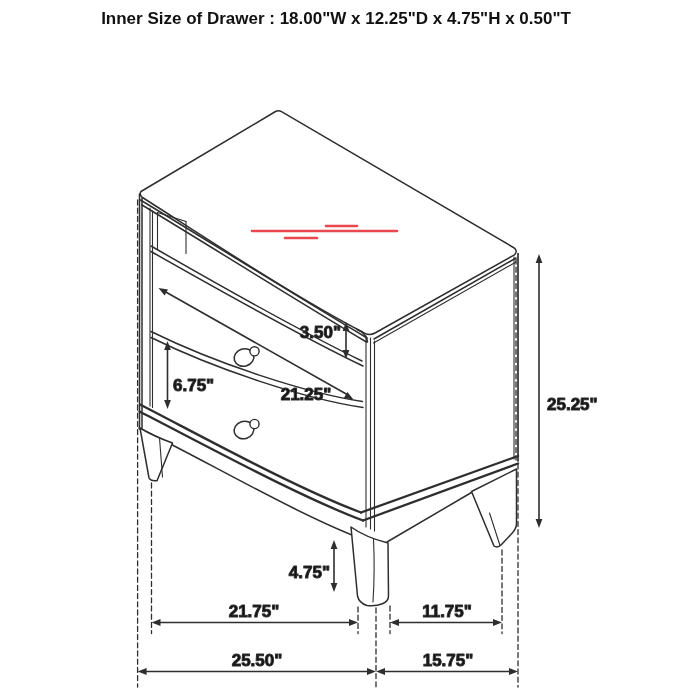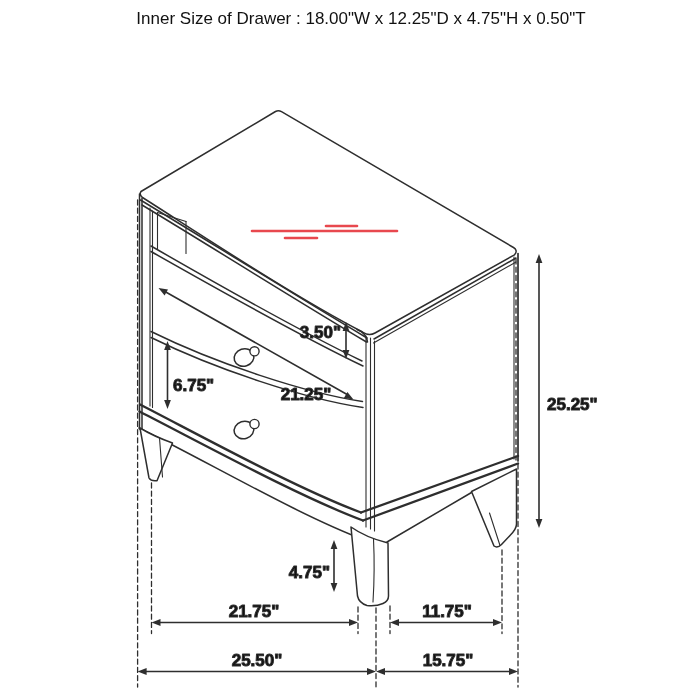--- a/index.html
+++ b/index.html
@@ -1,19 +1,19 @@
 <!DOCTYPE html>
 <html><head>
 <meta charset="utf-8">
 <style>
   html,body{margin:0;padding:0;background:#ffffff;}
   #stage{position:relative;width:700px;height:700px;background:#ffffff;overflow:hidden;
          font-family:"Liberation Sans", sans-serif;}
   #title{position:absolute;top:9px;left:0;width:672px;text-align:center;
-         font-size:17px;font-weight:normal;color:#111;letter-spacing:0px;white-space:nowrap;margin-left:25px;}
+         font-size:17px;font-weight:bold;color:#111;letter-spacing:0px;white-space:nowrap;}
   svg{position:absolute;top:0;left:0;}
   .dimtext{font-family:"Liberation Sans", sans-serif;font-size:17px;font-weight:bold;fill:#111;}
   .ln{fill:none;stroke-linecap:round;stroke-linejoin:round;}
   .heavy{stroke-width:2.3;}
   .mid{stroke-width:1.5;}
   .thin{stroke-width:1.1;}
   .dash{stroke-width:1.3;stroke-dasharray:5 3.2;}
   .dimln{stroke-width:1.6;}
   .head{stroke:none;}
 </style>

